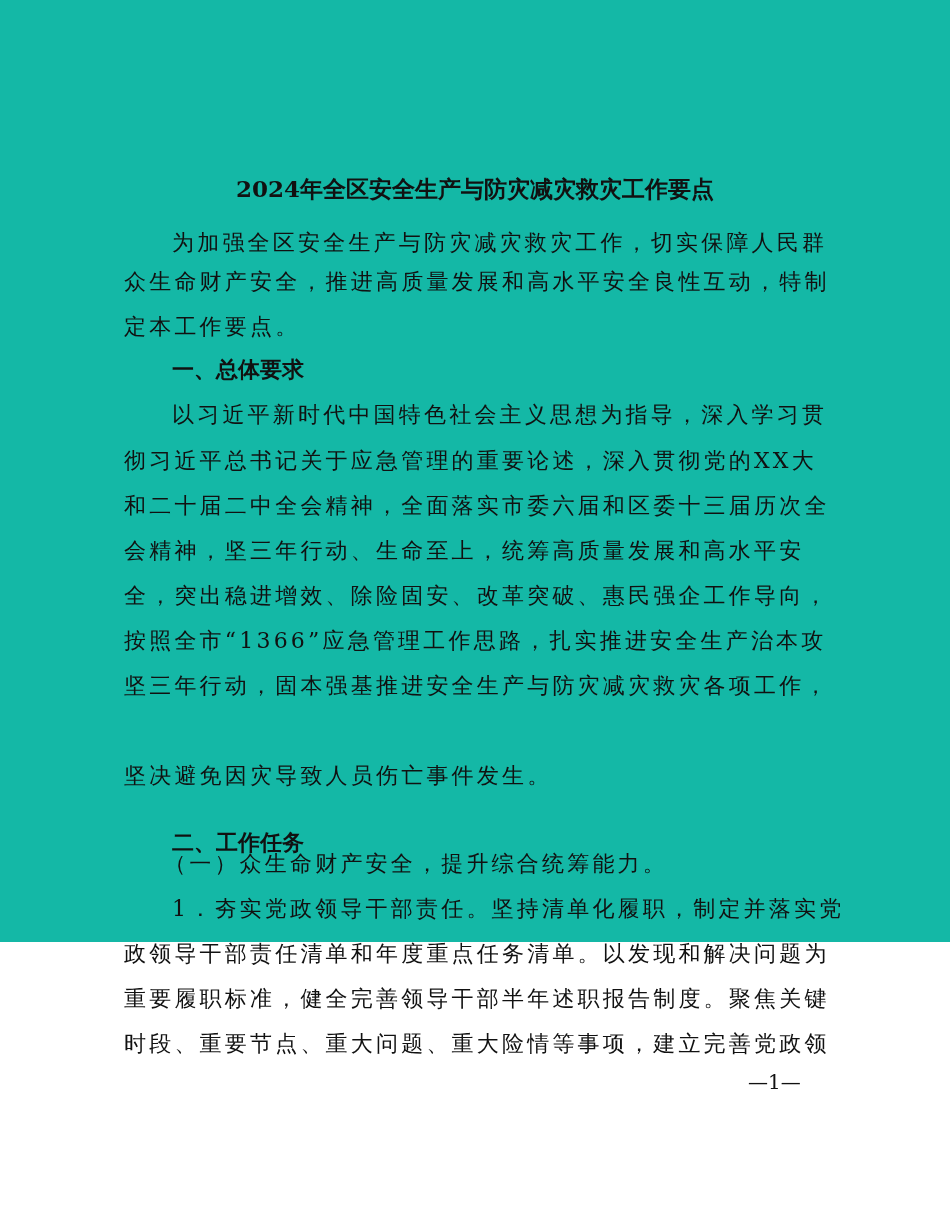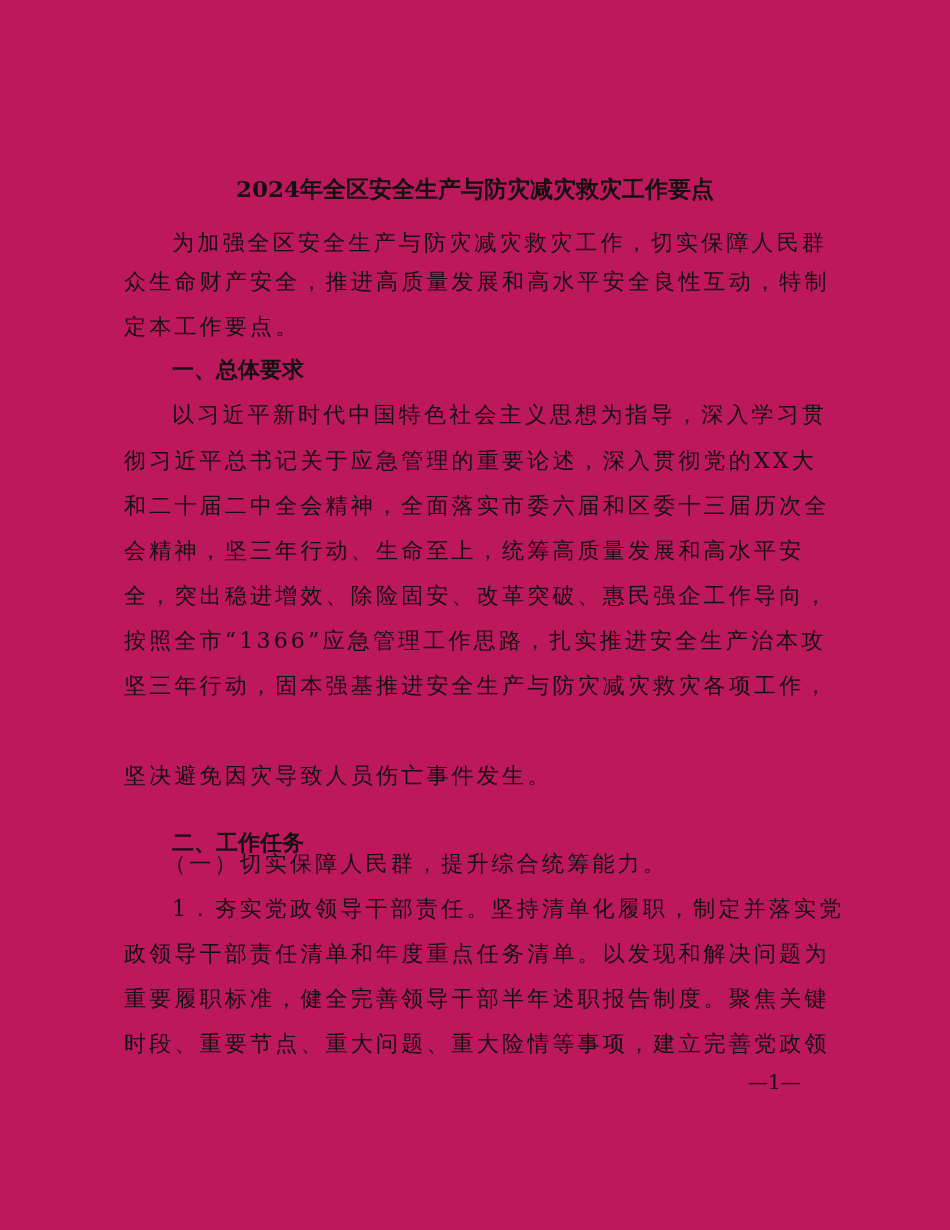--- a/index.html
+++ b/index.html
@@ -1,18 +1,18 @@
 <!DOCTYPE html>
 <html><head>
 <meta charset="utf-8">
 <style>
   html, body { margin:0; padding:0; background:#ffffff; }
   body { width:950px; height:1230px; position:relative; overflow:hidden;
          font-family:"DejaVu Serif","Liberation Serif",serif; color:#111; }
-  .page { position:absolute; left:0; top:0; width:950px; height:1230px; background:#be185d; }
+  .page { position:absolute; left:0; top:0; width:950px; height:942px; background:#14b8a6; }
   .title { position:absolute; top:174px; left:0; width:950px; text-align:center;
            font-size:23px; font-weight:bold; letter-spacing:0px; line-height:30px; }
   .line { position:absolute; left:124px; width:710px; font-size:22px; line-height:30px;
           white-space:nowrap; letter-spacing:3.2px; }
   .line.indent { left:172px; width:662px; }
   .heading { position:absolute; left:172px; font-size:22px; line-height:30px; font-weight:bold;
              font-family:Liberation Sans, sans-serif; }
   .sub { position:absolute; left:164px; font-size:22px; line-height:30px; letter-spacing:3.2px; white-space:nowrap; }
   .pagenum { position:absolute; top:1068px; left:748px; font-size:20px; line-height:28px; }
 </style>
@@ -31,21 +31,21 @@
   <div class="line indent" style="top:400px">以习近平新时代中国特色社会主义思想为指导，深入学习贯</div>
   <div class="line" style="top:446px">彻习近平总书记关于应急管理的重要论述，深入贯彻党的XX大</div>
   <div class="line" style="top:491px">和二十届二中全会精神，全面落实市委六届和区委十三届历次全</div>
   <div class="line" style="top:536px">会精神，坚三年行动、生命至上，统筹高质量发展和高水平安</div>
   <div class="line" style="top:581px">全，突出稳进增效、除险固安、改革突破、惠民强企工作导向，</div>
   <div class="line" style="top:626px">按照全市“1366”应急管理工作思路，扎实推进安全生产治本攻</div>
   <div class="line" style="top:671px">坚三年行动，固本强基推进安全生产与防灾减灾救灾各项工作，</div>
   <div class="line" style="top:761px">坚决避免因灾导致人员伤亡事件发生。</div>
 
   <div class="heading" style="top:828px">二、工作任务</div>
-  <div class="sub" style="top:849px">（一）切实保障人民群，提升综合统筹能力。</div>
+  <div class="sub" style="top:849px">（一）众生命财产安全，提升综合统筹能力。</div>
 
   <div class="line indent" style="top:894px">1．夯实党政领导干部责任。坚持清单化履职，制定并落实党</div>
   <div class="line" style="top:939px">政领导干部责任清单和年度重点任务清单。以发现和解决问题为</div>
   <div class="line" style="top:984px">重要履职标准，健全完善领导干部半年述职报告制度。聚焦关键</div>
   <div class="line" style="top:1029px">时段、重要节点、重大问题、重大险情等事项，建立完善党政领</div>
 
   <div class="pagenum">—1—</div>
 </div>
 
 </body></html>

